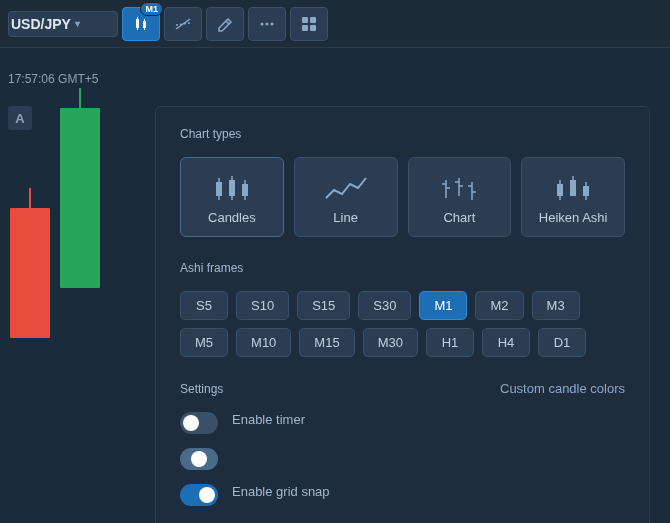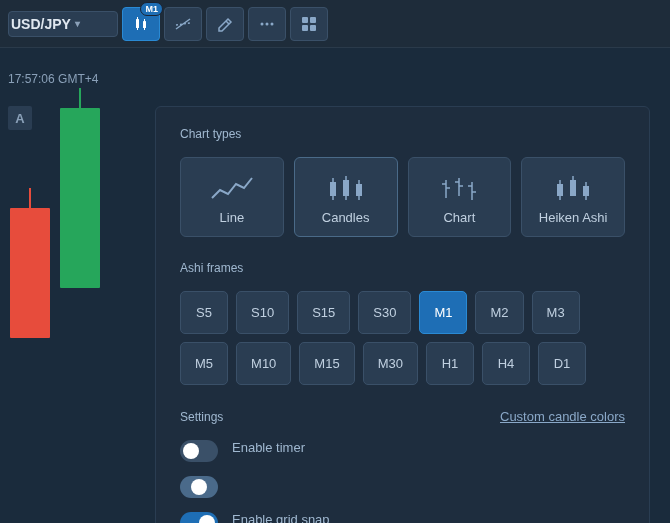--- a/index.html
+++ b/index.html
@@ -213,21 +213,21 @@
       flex-wrap: wrap;
       gap: 8px;
       margin-bottom: 24px;
     }
     .tf-btn {
       background: #2a3d52;
       border: 1px solid #3a5068;
       border-radius: 5px;
       color: #c0d0e0;
       font-size: 13px;
-      padding: 13px 14px;
+      padding: 6px 14px;
       cursor: pointer;
       min-width: 48px;
       text-align: center;
       transition: background 0.15s;
     }
     .tf-btn.active {
       background: #1e6eb5;
       border-color: #2a8ad4;
       color: #fff;
     }
@@ -235,21 +235,20 @@
     
     .settings-header {
       display: flex;
       justify-content: space-between;
       align-items: center;
       margin-bottom: 16px;
     }
     .custom-candle-link {
       color: #8aa8c8;
       font-size: 13px;
-      text-decoration: underline;
       cursor: pointer;
     }
 
     .setting-row {
       display: flex;
       align-items: flex-start;
       gap: 14px;
       margin-bottom: 14px;
     }
     .setting-label {
@@ -333,62 +332,62 @@
     <svg width="18" height="18" viewBox="0 0 18 18" fill="none">
       <rect x="2" y="2" width="6" height="6" rx="1" fill="#8aa8c8"></rect>
       <rect x="10" y="2" width="6" height="6" rx="1" fill="#8aa8c8"></rect>
       <rect x="2" y="10" width="6" height="6" rx="1" fill="#8aa8c8"></rect>
       <rect x="10" y="10" width="6" height="6" rx="1" fill="#8aa8c8"></rect>
     </svg>
   </div>
 </div>
 
 <div class="chart-area">
-  <span class="timestamp">17:57:06 GMT+4</span>
+  <span class="timestamp">17:57:06 GMT+5</span>
   <div class="letter-badge">A</div>
 
   <div class="candles-bg">
     <div class="wick-green"></div>
     <div class="candle-green"></div>
     <div class="wick-red"></div>
     <div class="candle-red"></div>
   </div>
 
   <div class="popup">
 
     <div class="section-title">Chart types</div>
     <div class="chart-types">
 
+      <div class="chart-type-item selected">
+        <div class="chart-icon">
+          <svg width="44" height="28" viewBox="0 0 44 28">
+
+            <rect x="6" y="8" width="6" height="14" fill="#8aa8c8"></rect>
+            <line x1="9" y1="4" x2="9" y2="8" stroke="#8aa8c8" stroke-width="1.5"></line>
+            <line x1="9" y1="22" x2="9" y2="26" stroke="#8aa8c8" stroke-width="1.5"></line>
+
+            <rect x="19" y="6" width="6" height="16" fill="#8aa8c8"></rect>
+            <line x1="22" y1="2" x2="22" y2="6" stroke="#8aa8c8" stroke-width="1.5"></line>
+            <line x1="22" y1="22" x2="22" y2="26" stroke="#8aa8c8" stroke-width="1.5"></line>
+
+            <rect x="32" y="10" width="6" height="12" fill="#8aa8c8"></rect>
+            <line x1="35" y1="6" x2="35" y2="10" stroke="#8aa8c8" stroke-width="1.5"></line>
+            <line x1="35" y1="22" x2="35" y2="26" stroke="#8aa8c8" stroke-width="1.5"></line>
+          </svg>
+        </div>
+        <span class="chart-type-label">Candles</span>
+      </div>
+
       <div class="chart-type-item">
         <div class="chart-icon">
           <svg width="44" height="28" viewBox="0 0 44 28">
             <polyline points="2,24 10,16 18,20 26,10 34,14 42,4" fill="none" stroke="#8aa8c8" stroke-width="2"></polyline>
           </svg>
         </div>
         <span class="chart-type-label">Line</span>
-      </div>
-
-      <div class="chart-type-item selected">
-        <div class="chart-icon">
-          <svg width="44" height="28" viewBox="0 0 44 28">
-
-            <rect x="6" y="8" width="6" height="14" fill="#8aa8c8"></rect>
-            <line x1="9" y1="4" x2="9" y2="8" stroke="#8aa8c8" stroke-width="1.5"></line>
-            <line x1="9" y1="22" x2="9" y2="26" stroke="#8aa8c8" stroke-width="1.5"></line>
-
-            <rect x="19" y="6" width="6" height="16" fill="#8aa8c8"></rect>
-            <line x1="22" y1="2" x2="22" y2="6" stroke="#8aa8c8" stroke-width="1.5"></line>
-            <line x1="22" y1="22" x2="22" y2="26" stroke="#8aa8c8" stroke-width="1.5"></line>
-
-            <rect x="32" y="10" width="6" height="12" fill="#8aa8c8"></rect>
-            <line x1="35" y1="6" x2="35" y2="10" stroke="#8aa8c8" stroke-width="1.5"></line>
-            <line x1="35" y1="22" x2="35" y2="26" stroke="#8aa8c8" stroke-width="1.5"></line>
-          </svg>
-        </div>
-        <span class="chart-type-label">Candles</span>
       </div>
 
       <div class="chart-type-item">
         <div class="chart-icon">
           <svg width="44" height="28" viewBox="0 0 44 28">
 
             <line x1="9" y1="6" x2="9" y2="24" stroke="#8aa8c8" stroke-width="1.5"></line>
             <line x1="9" y1="14" x2="13" y2="14" stroke="#8aa8c8" stroke-width="1.5"></line>
             <line x1="5" y1="10" x2="9" y2="10" stroke="#8aa8c8" stroke-width="1.5"></line>
 

